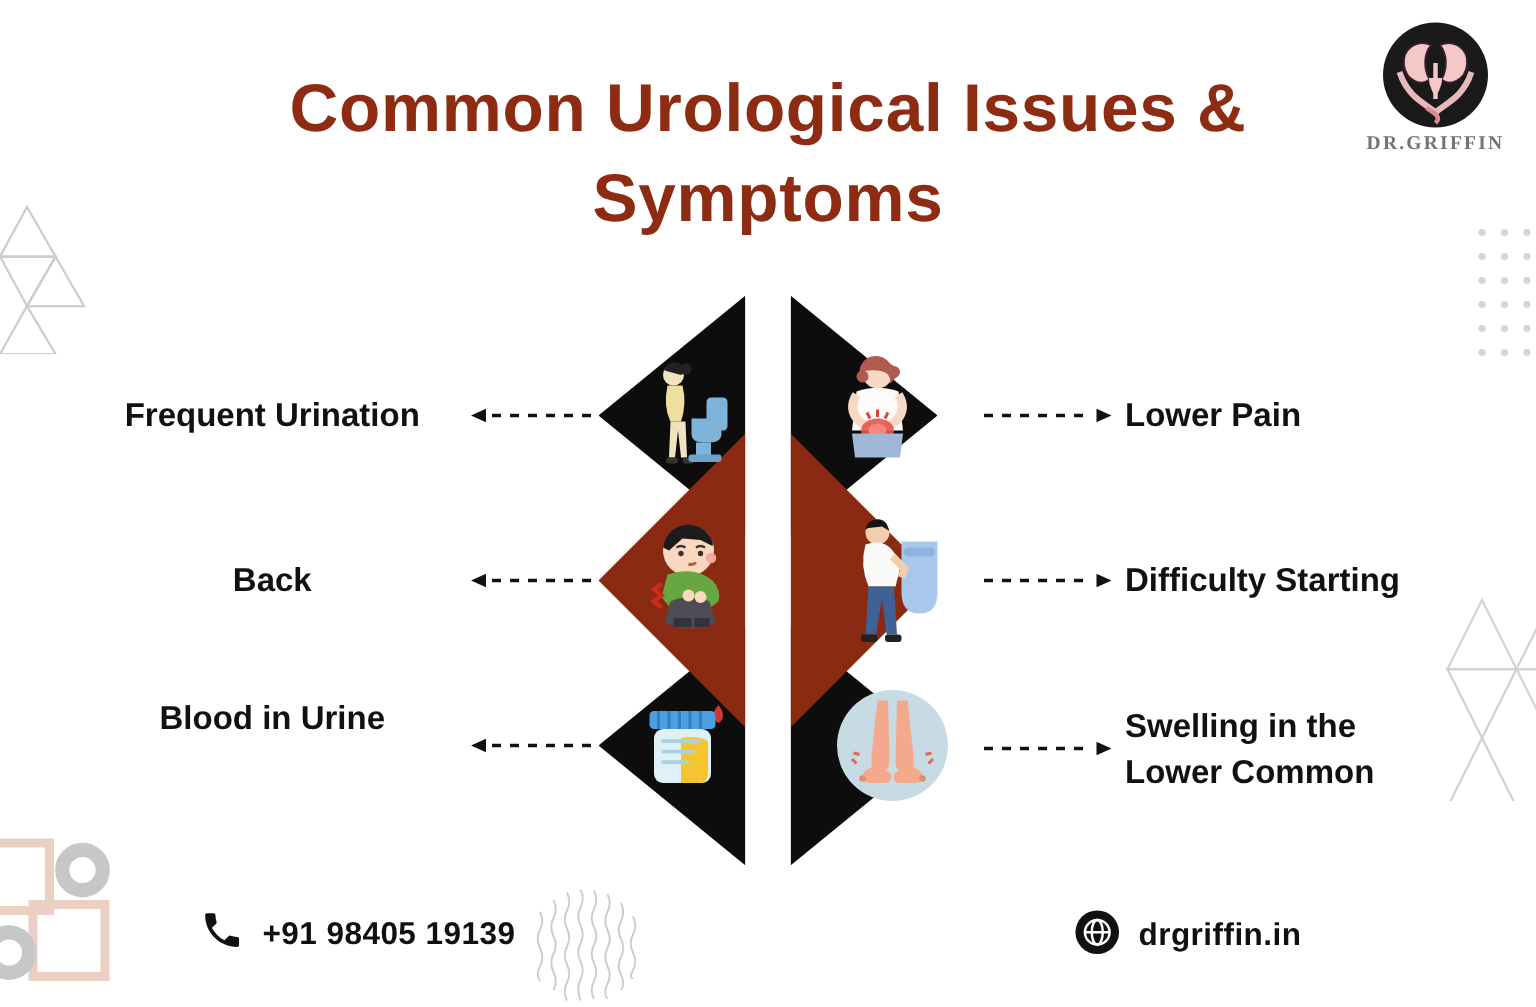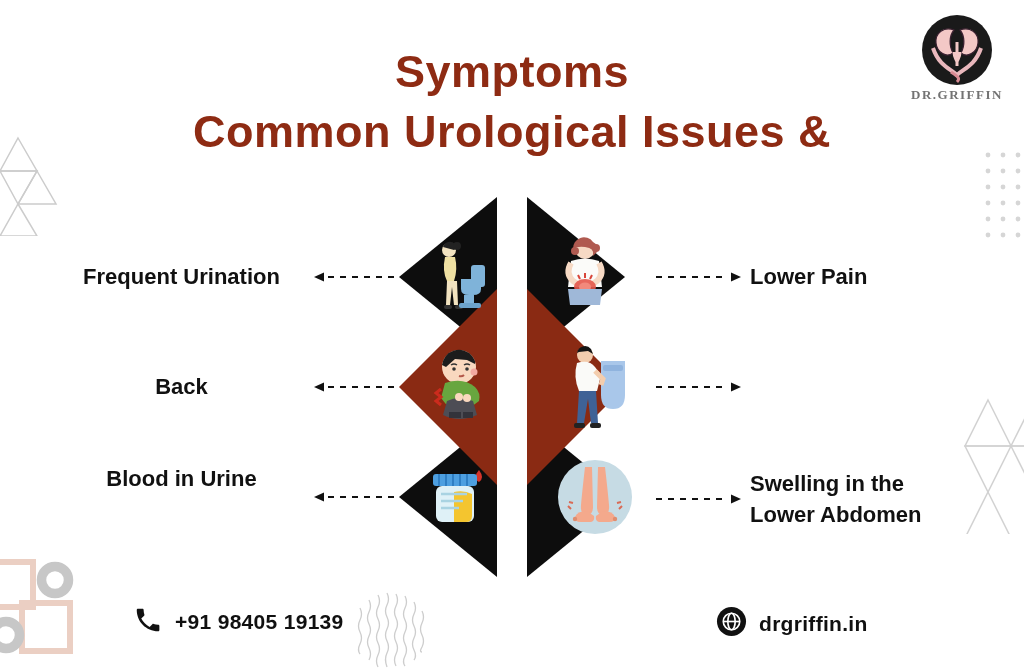--- a/index.html
+++ b/index.html
@@ -50,22 +50,22 @@
   
   .decor { position:absolute; }
   .decor svg { display:block; }
 </style>
 </head>
 <body>
 
 <div class="canvas">
 
   <div class="title">
+    <span class="line">Common Urological Issues &amp;</span>
     <span class="line">Symptoms</span>
-    <span class="line">Common Urological Issues &amp;</span>
   </div>
 
   <div class="logo">
     <div class="mark">
       <svg viewBox="0 0 72 72">
         <circle cx="36" cy="36" r="35" fill="#1A1A1A"></circle>
         <path d="M33,16 c-10,-4 -19,3 -18,13 c1,10 11,15 17,10 c-4,-7 -4,-17 1,-23 z" fill="#F3C8C6" stroke="#3A2030" stroke-width="1.2"></path>
         <path d="M39,16 c10,-4 19,3 18,13 c-1,10 -11,15 -17,10 c4,-7 4,-17 -1,-23 z" fill="#F3C8C6" stroke="#3A2030" stroke-width="1.2"></path>
         <path d="M33,38 c0,5 2,7 3,10 M39,38 c0,5 -2,7 -3,10 M36,28 V52" stroke="#F3C8C6" stroke-width="3" fill="none"></path>
         <path d="M12,34 C18,52 30,55 36,61 C42,55 54,52 60,34" stroke="#E9B7BC" stroke-width="4" fill="none"></path>
@@ -198,27 +198,28 @@
         <polygon points="85,6 75,1.5 75,10.5" fill="#111"></polygon>
       </svg>
   </div>
   <div class="lbl lbl-r r1">Lower Pain</div>
   <div class="arrow ar-r r2">
     <svg viewBox="0 0 85 12">
         <line x1="0" y1="6" x2="71" y2="6" stroke="#111" stroke-width="2.2" stroke-dasharray="6 6"></line>
         <polygon points="85,6 75,1.5 75,10.5" fill="#111"></polygon>
       </svg>
   </div>
+  <div class="lbl lbl-r r2">Difficulty Starting</div>
   <div class="arrow ar-r r3">
     <svg viewBox="0 0 85 12">
         <line x1="0" y1="6" x2="71" y2="6" stroke="#111" stroke-width="2.2" stroke-dasharray="6 6"></line>
         <polygon points="85,6 75,1.5 75,10.5" fill="#111"></polygon>
       </svg>
   </div>
-  <div class="lbl lbl-r r3">Swelling in the Lower Abdomen</div>
+  <div class="lbl lbl-r r3">Swelling in the Lower Common</div>
 
   <div class="footer-item footer-phone">
     <span>
       <svg width="30" height="30" viewBox="0 0 24 24">
           <path fill="#111" d="M6.6,10.8c1.5,2.9,3.8,5.2,6.7,6.7l2.2-2.2c0.3-0.3,0.7-0.4,1-0.2c1.1,0.4,2.4,0.6,3.6,0.6c0.6,0,1,0.4,1,1V20c0,0.6-0.4,1-1,1C10.6,21,3,13.4,3,4c0-0.6,0.4-1,1-1h3.5c0.6,0,1,0.4,1,1c0,1.3,0.2,2.5,0.6,3.6c0.1,0.3,0,0.7-0.2,1L6.6,10.8z"></path>
         </svg>
     </span>
     <span class="footer-text">+91 98405 19139</span>
   </div>
   <div class="footer-item footer-site">

